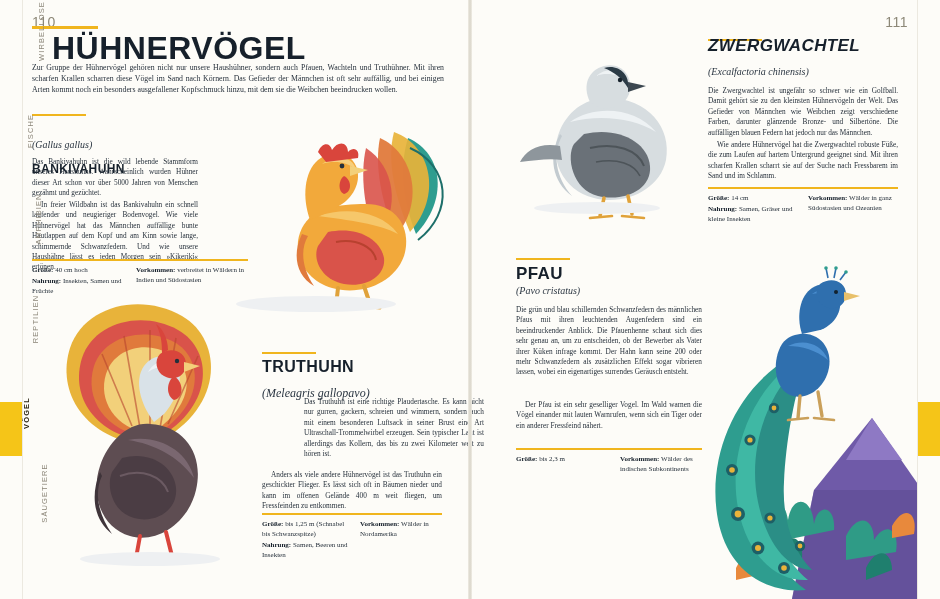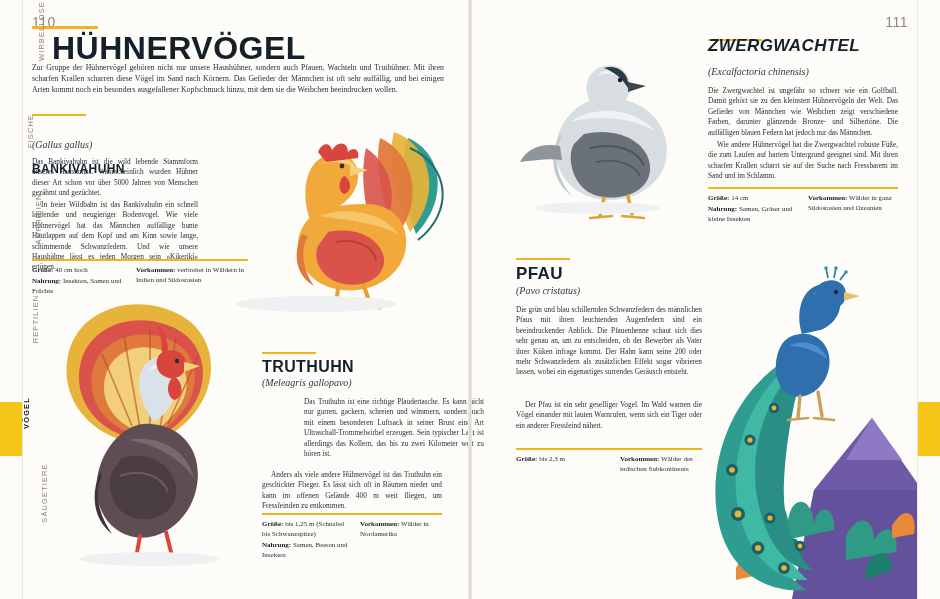--- a/index.html
+++ b/index.html
@@ -249,21 +249,21 @@
         <path d="M146 68 C154 72 154 84 146 86 C140 84 140 72 146 68Z" fill="#d9453c"></path>
 
         <path d="M140 180 L138 198" stroke="#e0a23a" stroke-width="4" stroke-linecap="round" fill="none"></path>
         <path d="M166 178 L172 196" stroke="#e0a23a" stroke-width="4" stroke-linecap="round" fill="none"></path>
         <path d="M130 200 L150 198 M164 198 L182 200" stroke="#e0a23a" stroke-width="3" stroke-linecap="round" fill="none"></path>
       </svg>
     </div>
 
     <div class="rule" style="left:240px; top:352px; width:54px;"></div>
     <h2 class="sectitle" style="left:240px; top:358px; font-size:16px;">TRUTHUHN</h2>
-    <div class="latin" style="left:240px; top:377px; font-size:10px;text-align:center;">(Meleagris gallopavo)</div>
+    <div class="latin" style="left:240px; top:386px; font-size:12px;text-align:center;">(Meleagris gallopavo)</div>
 
     <p class="body" style="left:240px; top:397px; width:180px;margin-left:42px;">Das Truthuhn ist eine richtige Plaudertasche. Es kann nicht nur gurren, gackern, schreien und wimmern, sondern auch mit einem besonderen Luftsack in seiner Brust eine Art Ultraschall-Trommelwirbel erzeugen. Sein typischer Laut ist allerdings das Kollern, das bis zu zwei Kilometer weit zu hören ist.</p>
     <p class="body" style="left:240px; top:470px; width:180px; text-indent:9px;">Anders als viele andere Hühnervögel ist das Truthuhn ein geschickter Flieger. Es lässt sich oft in Bäumen nieder und kann im offenen Gelände 400 m weit fliegen, um Fressfeinden zu entkommen.</p>
 
     <div class="rule" style="left:240px; top:513px; width:180px;"></div>
     <div class="facts" style="left:240px; top:519px; width:180px;">
       <div class="fact-col" style="left:0; top:0; width:92px;">
         <div><b>Größe:</b>
           <span>bis 1,25 m (Schnabel bis Schwanzspitze)</span></div>
         <div style="margin-top:1px;"><b>Nahrung:</b>

